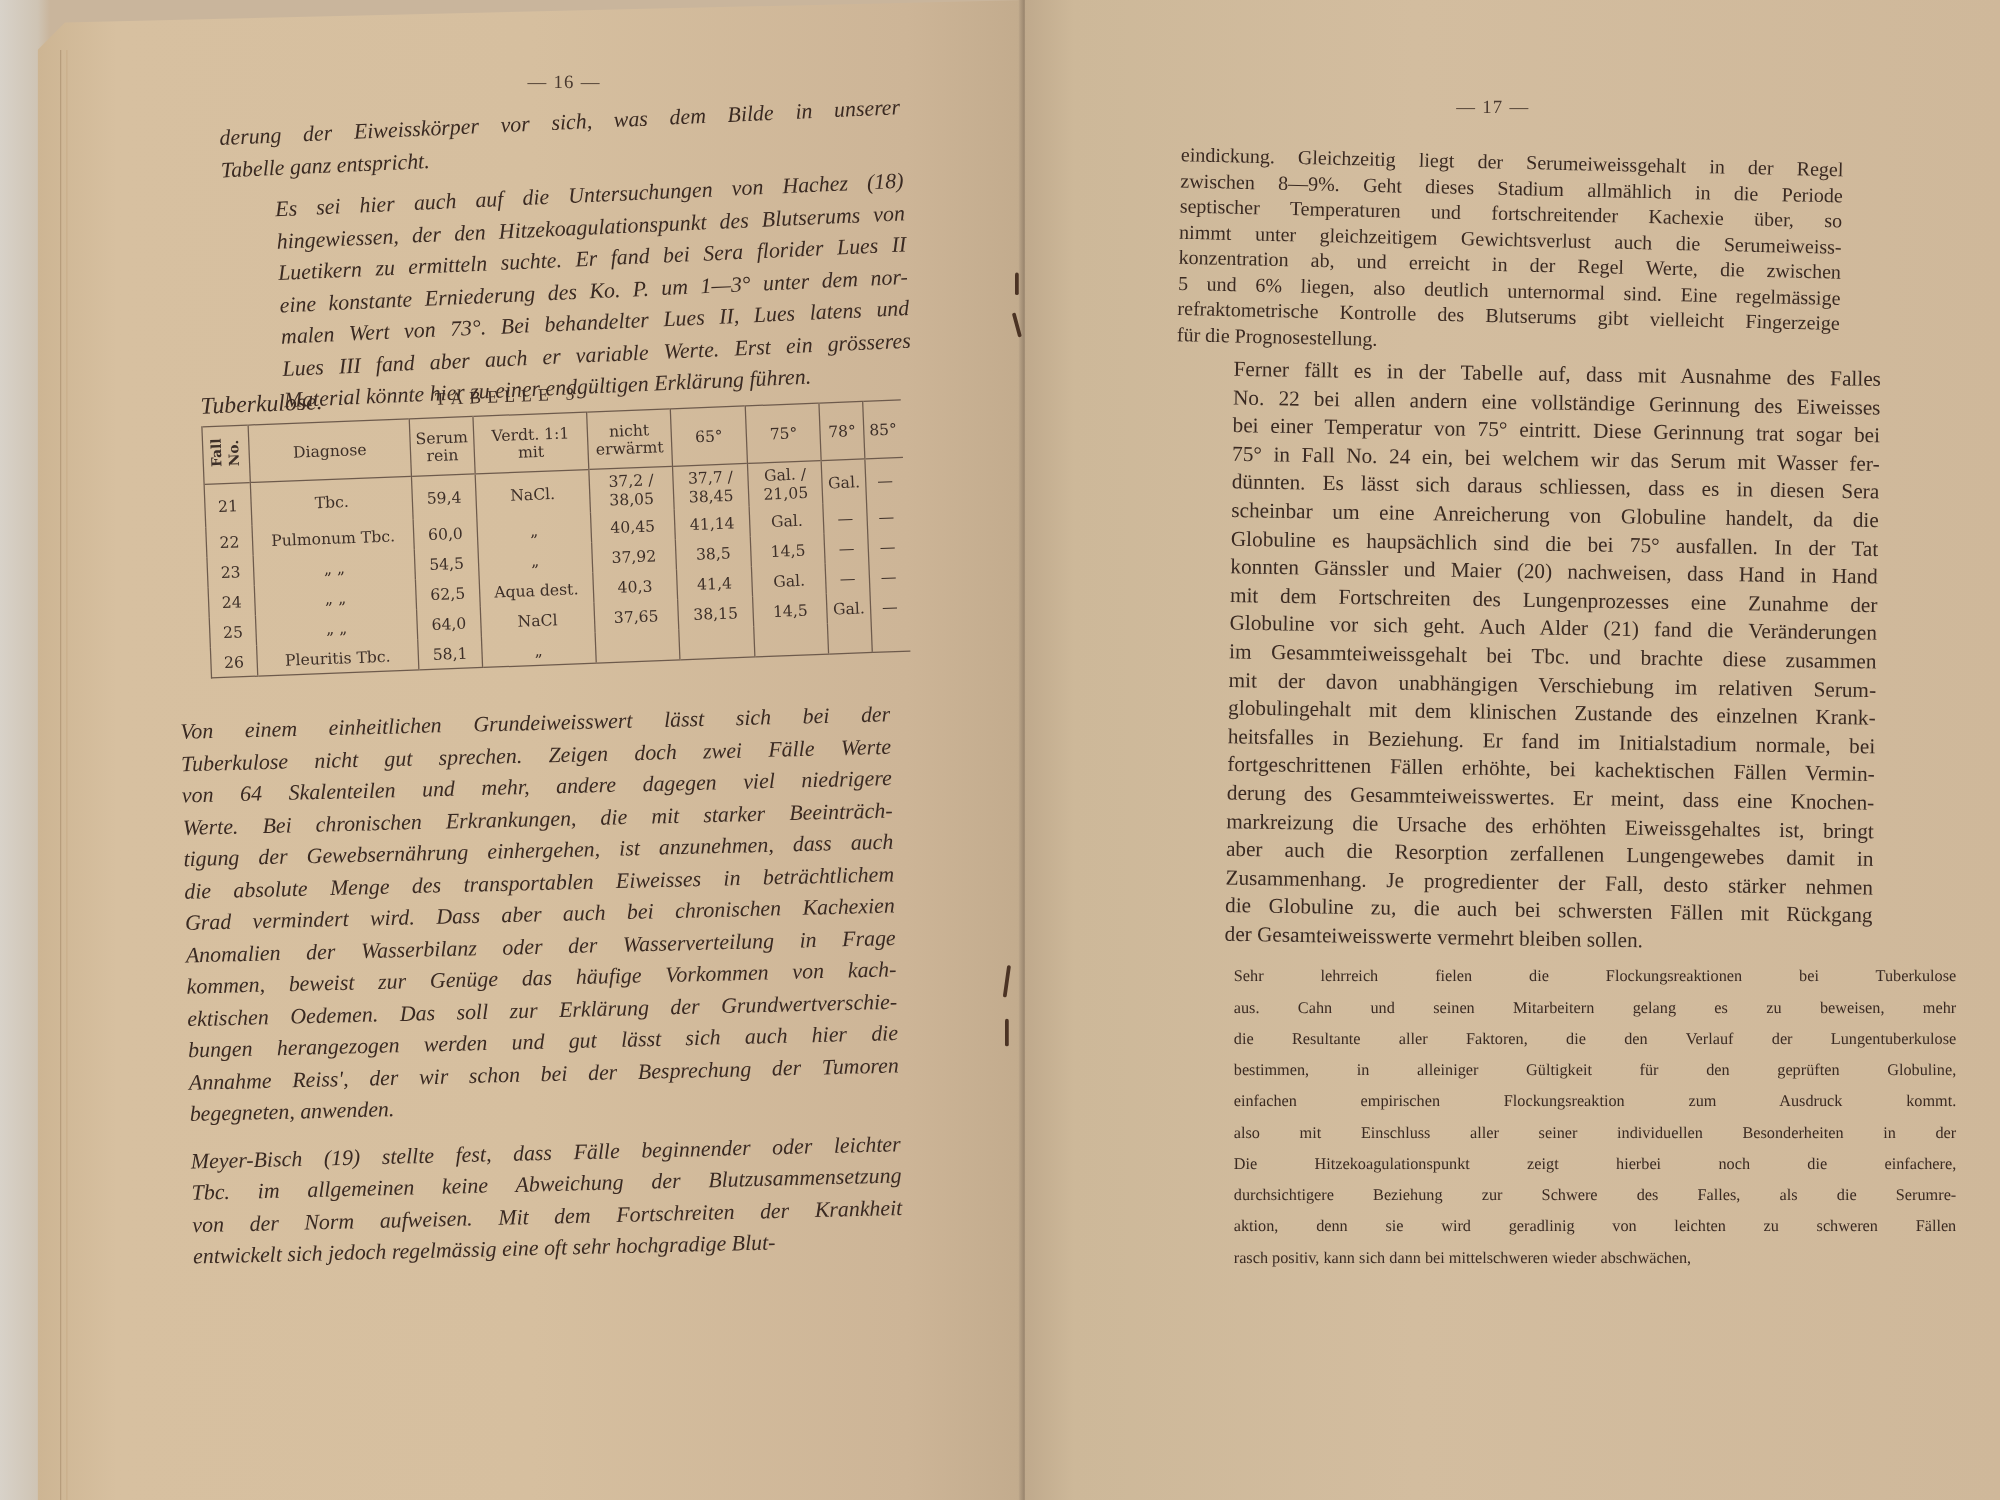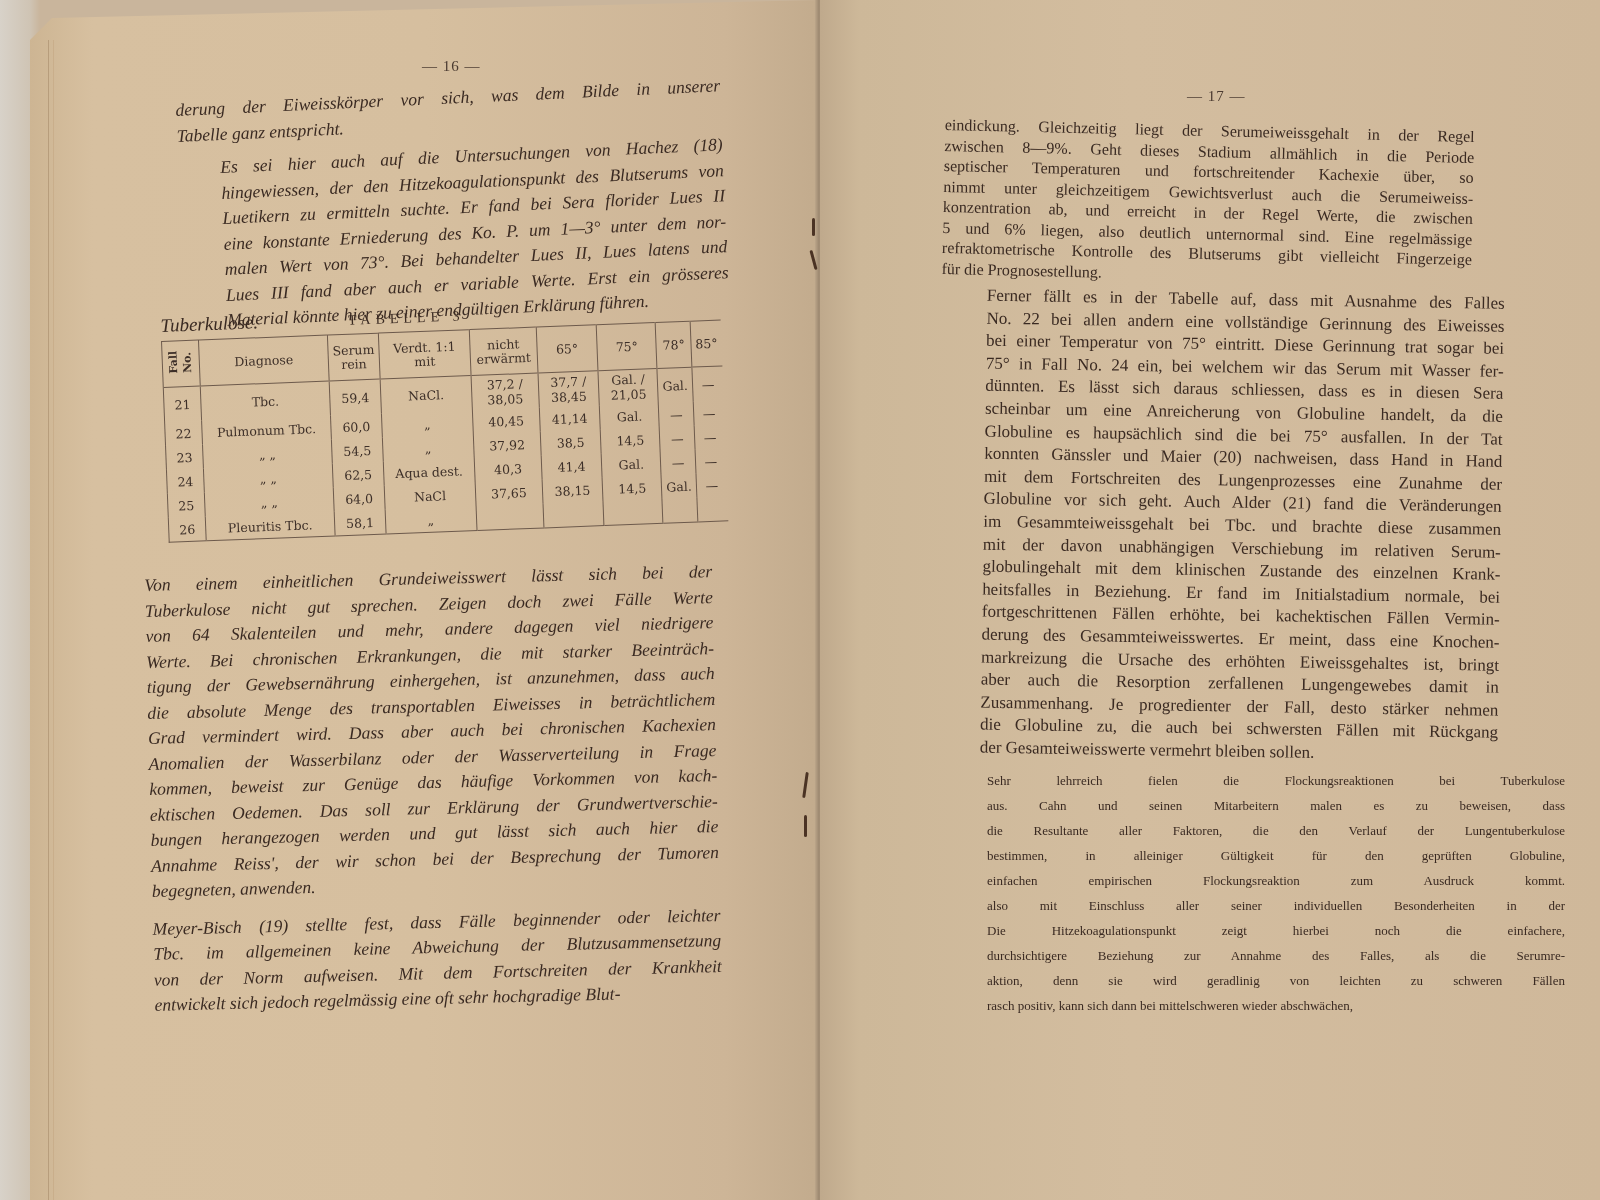--- a/index.html
+++ b/index.html
@@ -210,21 +210,21 @@
           <span class="line">Tbc. im allgemeinen keine Abweichung der Blutzusammensetzung</span>
           <span class="line">von der Norm aufweisen. Mit dem Fortschreiten der Krankheit</span>
           <span class="line last">entwickelt sich jedoch regelmässig eine oft sehr hochgradige Blut-</span>
         </p>
     </div>
   </div>
 
   <div class="spine"></div>
 
   <div class="page page-right">
-    <div class="folio" style="left:345px; top:88px;margin-left:22px;">— 17 —</div>
+    <div class="folio" style="left:345px; top:78px;">— 17 —</div>
 
     <div class="text-block" style="left:125px; top:115px; width:530px; transform: rotate(1.3deg); transform-origin:left top; font-size:16px; line-height:20.5px;">
       <p id="rp0">
           <span class="line">eindickung. Gleichzeitig liegt der Serumeiweissgehalt in der Regel</span>
           <span class="line">zwischen 8—9%. Geht dieses Stadium allmählich in die Periode</span>
           <span class="line">septischer Temperaturen und fortschreitender Kachexie über, so</span>
           <span class="line">nimmt unter gleichzeitigem Gewichtsverlust auch die Serumeiweiss-</span>
           <span class="line">konzentration ab, und erreicht in der Regel Werte, die zwischen</span>
           <span class="line">5 und 6% liegen, also deutlich unternormal sind. Eine regelmässige</span>
           <span class="line">refraktometrische Kontrolle des Blutserums gibt vielleicht Fingerzeige</span>
@@ -254,27 +254,27 @@
           <span class="line">aber auch die Resorption zerfallenen Lungengewebes damit in</span>
           <span class="line">Zusammenhang. Je progredienter der Fall, desto stärker nehmen</span>
           <span class="line">die Globuline zu, die auch bei schwersten Fällen mit Rückgang</span>
           <span class="line last">der Gesamteiweisswerte vermehrt bleiben sollen.</span>
         </p>
     </div>
 
     <div class="text-block" style="left:125px; top:768px; width:620px; font-size:13px; line-height:25px;">
       <p class="indent" id="rp2">
           <span class="line">Sehr lehrreich fielen die Flockungsreaktionen bei Tuberkulose</span>
-          <span class="line">aus. Cahn und seinen Mitarbeitern malen es zu beweisen, dass</span>
+          <span class="line">aus. Cahn und seinen Mitarbeitern gelang es zu beweisen, mehr</span>
           <span class="line">die Resultante aller Faktoren, die den Verlauf der Lungentuberkulose</span>
           <span class="line">bestimmen, in alleiniger Gültigkeit für den geprüften Globuline,</span>
           <span class="line">einfachen empirischen Flockungsreaktion zum Ausdruck kommt.</span>
           <span class="line">also mit Einschluss aller seiner individuellen Besonderheiten in der</span>
           <span class="line">Die Hitzekoagulationspunkt zeigt hierbei noch die einfachere,</span>
-          <span class="line">durchsichtigere Beziehung zur Annahme des Falles, als die Serumre-</span>
+          <span class="line">durchsichtigere Beziehung zur Schwere des Falles, als die Serumre-</span>
           <span class="line">aktion, denn sie wird geradlinig von leichten zu schweren Fällen</span>
           <span class="line last">rasch positiv, kann sich dann bei mittelschweren wieder abschwächen,</span>
         </p>
     </div>
 
     <div class="mark" style="left:-8px; top:218px; height:18px;"></div>
     <div class="mark" style="left:-8px; top:250px; height:20px; transform:rotate(-15deg);"></div>
     <div class="mark" style="left:-16px; top:772px; height:26px; transform:rotate(8deg);"></div>
     <div class="mark" style="left:-16px; top:815px; height:22px;"></div>
   </div>

